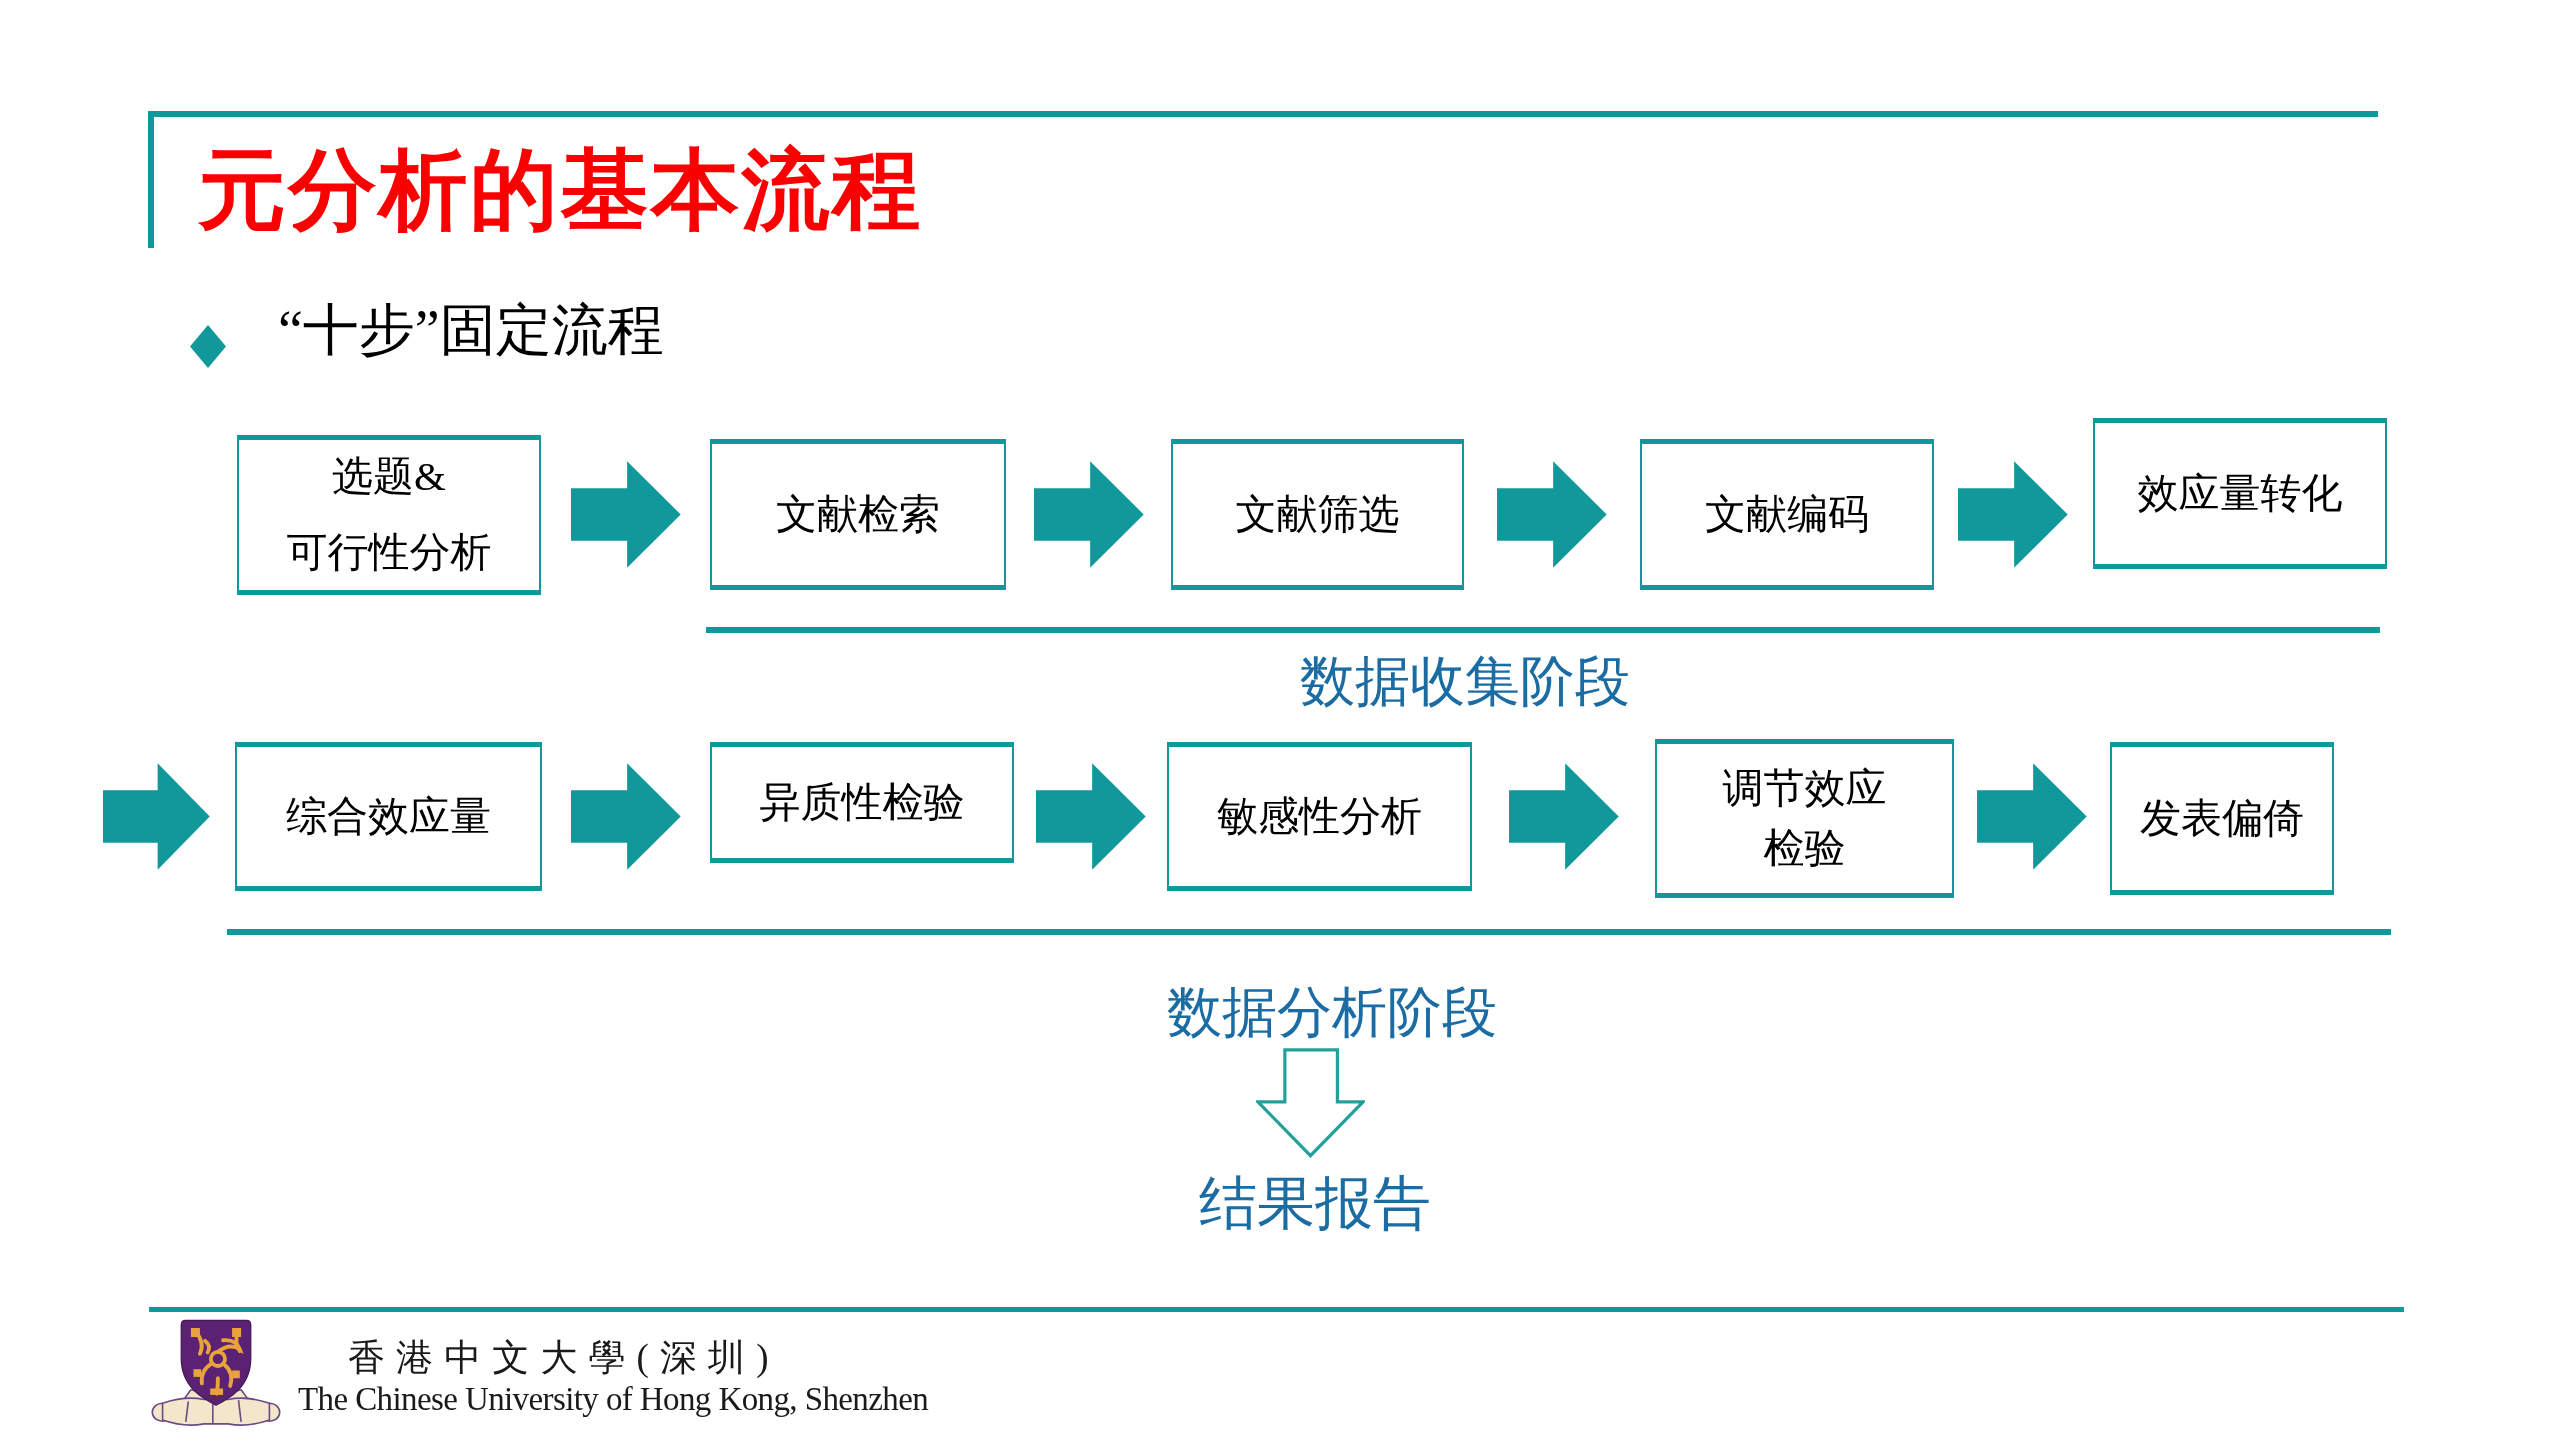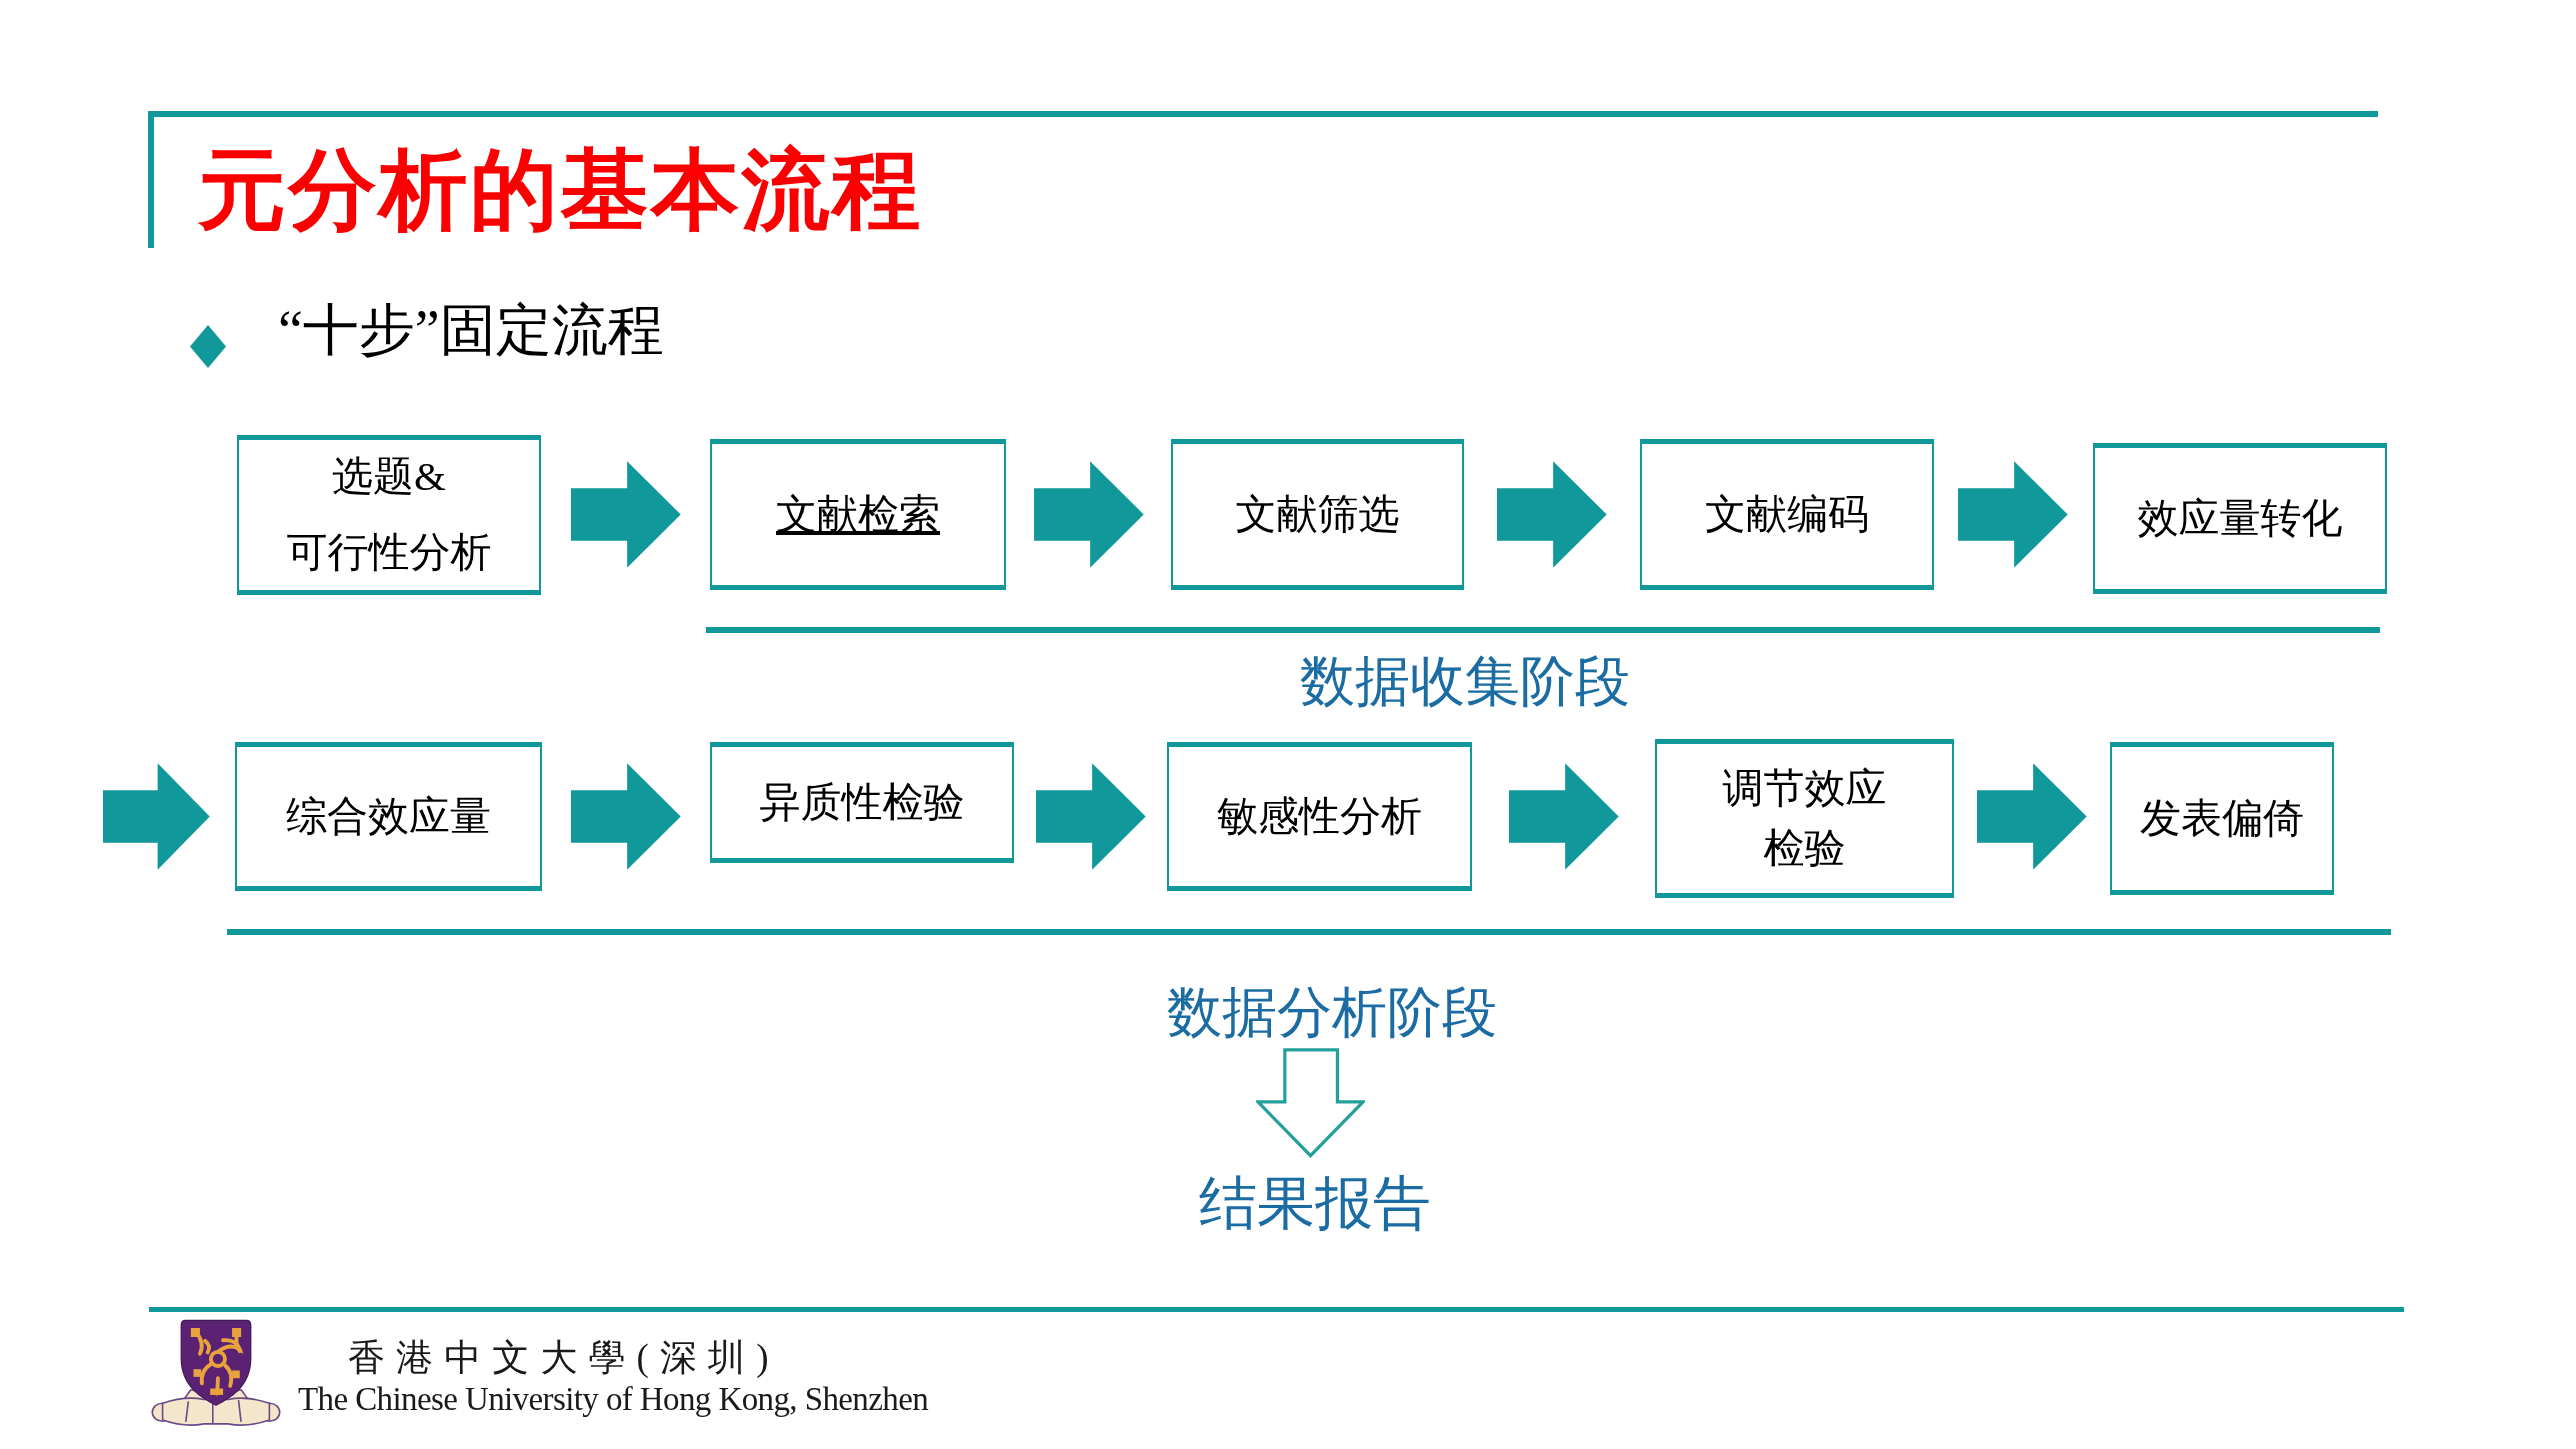--- a/index.html
+++ b/index.html
@@ -58,21 +58,21 @@
 
   <div class="fbox loose" style="left:237px;top:435px;width:304px;height:160px;">选题&amp;
 可行性分析</div>
 
   <div class="arrow-right" style="left:571px;top:460px;width:111px;height:109px;">
     <svg viewBox="0 0 170 170" preserveAspectRatio="none">
       <polygon points="0,44 86,44 86,2 168,85 86,168 86,126 0,126" fill="#10989B"></polygon>
       </svg>
   </div>
 
-  <div class="fbox" style="left:710px;top:439px;width:296px;height:151px;text-decoration:underline;">文献检索</div>
+  <div class="fbox" style="left:710px;top:439px;width:296px;height:151px;">文献检索</div>
 
   <div class="arrow-right" style="left:1034px;top:460px;width:111px;height:109px;">
     <svg viewBox="0 0 170 170" preserveAspectRatio="none">
       <polygon points="0,44 86,44 86,2 168,85 86,168 86,126 0,126" fill="#10989B"></polygon>
       </svg>
   </div>
 
   <div class="fbox" style="left:1171px;top:439px;width:293px;height:151px;">文献筛选</div>
 
   <div class="arrow-right" style="left:1497px;top:460px;width:111px;height:109px;">
@@ -82,21 +82,21 @@
   </div>
 
   <div class="fbox" style="left:1640px;top:439px;width:294px;height:151px;">文献编码</div>
 
   <div class="arrow-right" style="left:1958px;top:460px;width:111px;height:109px;">
     <svg viewBox="0 0 170 170" preserveAspectRatio="none">
       <polygon points="0,44 86,44 86,2 168,85 86,168 86,126 0,126" fill="#10989B"></polygon>
       </svg>
   </div>
 
-  <div class="fbox" style="left:2093px;top:443px;width:294px;height:151px;text-align:center;">效应量转化</div>
+  <div class="fbox" style="left:2093px;top:418px;width:294px;height:151px;text-align:center;">效应量转化</div>
 
   <div class="rule" style="left:706px;top:627px;width:1674px;height:5.8px;"></div>
   <div class="stage-label" style="left:1300px;top:652px;font-size:55px;">数据收集阶段</div>
 
   <div class="arrow-right" style="left:103px;top:762px;width:108px;height:109px;">
     <svg viewBox="0 0 170 170" preserveAspectRatio="none">
       <polygon points="0,44 86,44 86,2 168,85 86,168 86,126 0,126" fill="#10989B"></polygon>
       </svg>
   </div>
 

